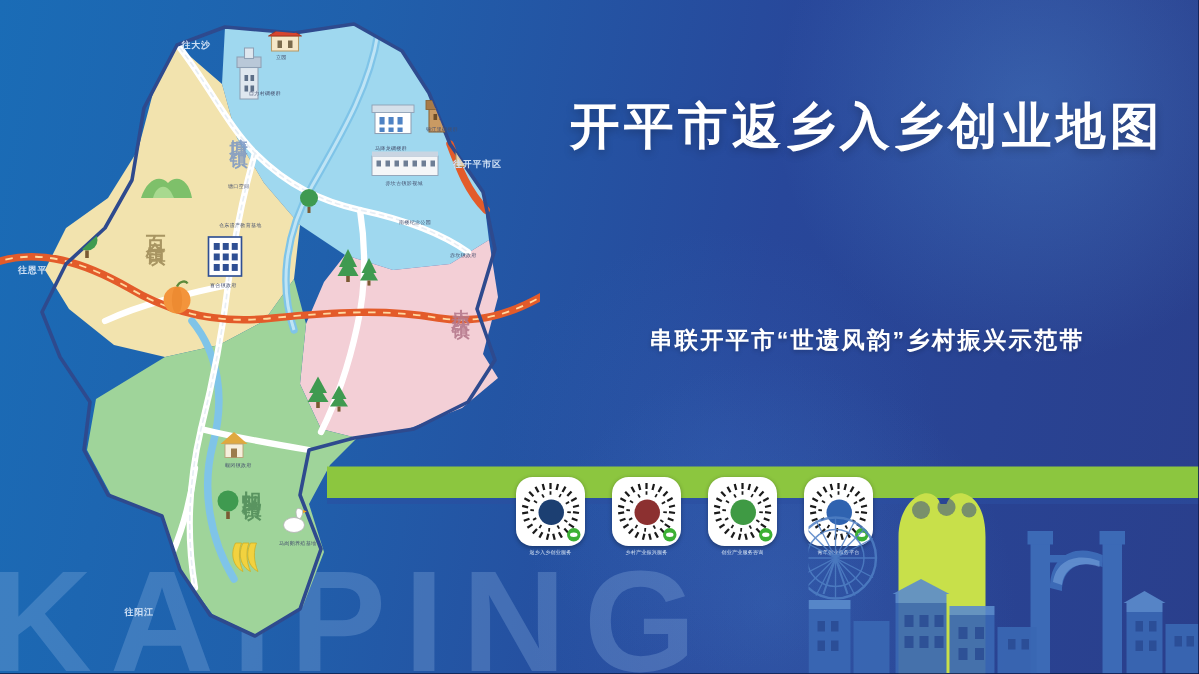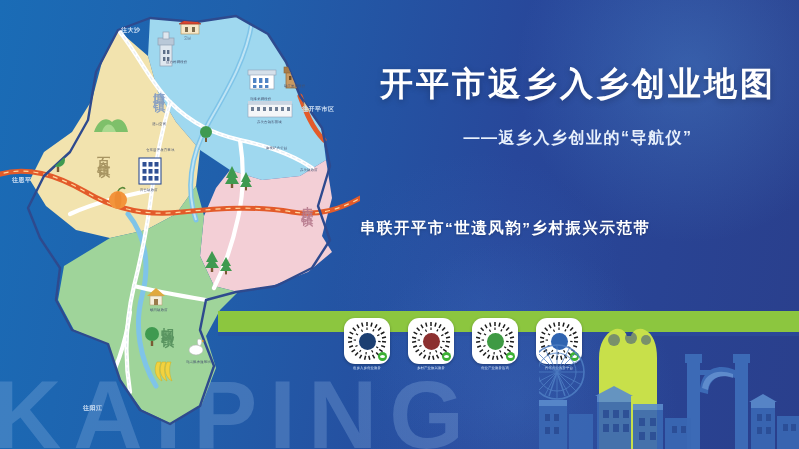--- a/index.html
+++ b/index.html
@@ -43,21 +43,21 @@
        transform:scale(1.05);transform-origin:left top;letter-spacing:.2px;}
 
   
   #title{position:absolute;left:368px;top:62px;width:420px;
          font-size:33px;font-weight:700;color:#ffffff;letter-spacing:3px;
          text-align:center;text-shadow:0 2px 6px rgba(0,0,0,.25);}
   #subtitle{position:absolute;left:368px;top:128px;width:420px;
             font-size:16px;font-weight:700;color:#e8f0fb;letter-spacing:1.5px;
             text-align:center;}
 
-  #blurb{position:absolute;left:360px;top:212px;width:436px;}
+  #blurb{position:absolute;left:360px;top:212px;width:436px;text-align:center;}
   #blurb .ln{font-size:15.5px;font-weight:700;color:#ffffff;letter-spacing:1.5px;
              line-height:2.05;text-shadow:0 1px 3px rgba(0,0,0,.22);}
 
   
   #greenband{position:absolute;left:218px;top:311px;width:581px;height:21px;
              background:#8cc63f;}
   #greenband:after{content:"";position:absolute;left:0;right:0;bottom:-4px;height:4px;
                    background:#2b4fa0;opacity:.55;}
 
   
@@ -313,21 +313,20 @@
     <div class="poi" style="left:152px;top:122px;">塘口空间</div>
     <div class="poi" style="left:146px;top:148px;">仓东遗产教育基地</div>
     <div class="poi" style="left:266px;top:146px;">南楼纪念公园</div>
     <div class="poi" style="left:140px;top:188px;">百合镇政府</div>
     <div class="poi" style="left:300px;top:168px;">赤坎镇政府</div>
     <div class="poi" style="left:150px;top:308px;">蚬冈镇政府</div>
     <div class="poi" style="left:186px;top:360px;">马岗鹅养殖基地</div>
   </div>
 
   <div id="title">开平市返乡入乡创业地图</div>
-  <div id="subtitle">——返乡入乡创业的“导航仪”</div>
 
   <div id="blurb">
     <div class="ln">串联开平市“世遗风韵”乡村振兴示范带</div>
   </div>
 
   <div id="greenband"></div>
 
   <div id="qrrow">
 
     <div class="qr-item">

